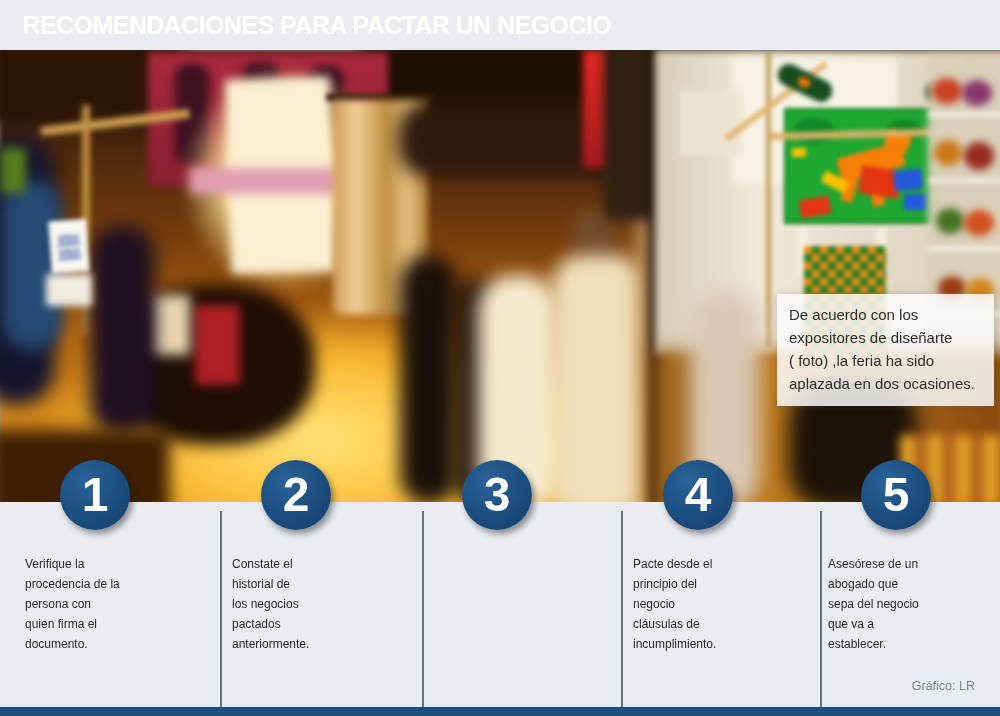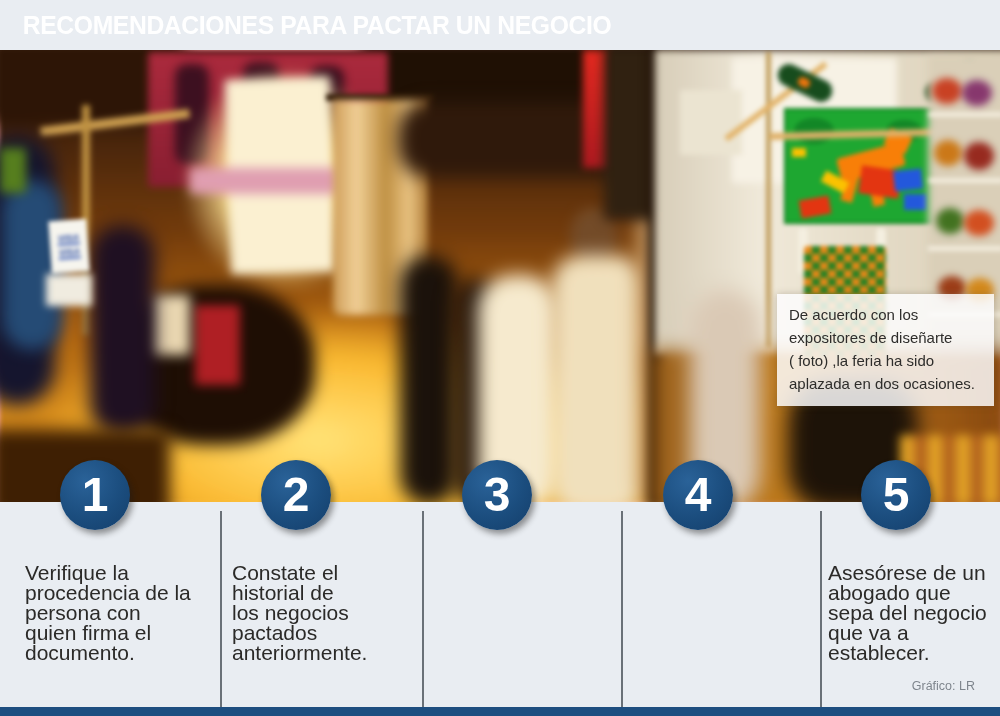--- a/index.html
+++ b/index.html
@@ -19,21 +19,21 @@
     background:linear-gradient(180deg,#1029445 0%, #143a60 0%, #1b4672 16%, #1e4e7e 34%, #1e4e7e 100%);
   }
   .header .title {
     margin:0; color:#ffffff; font-size:26px; font-weight:bold;
     line-height:50px; padding-left:24px; letter-spacing:-0.4px;
     transform:scaleX(0.95); transform-origin:left center; white-space:nowrap;
   }
   
   .photo {
     position:absolute; left:0; top:50px; width:1000px; height:452px;
-    overflow:hidden; background:#fca5a5;
+    overflow:hidden; background:#a3a3a3;
   }
   .scene { position:absolute; left:0; top:0; width:1000px; height:452px; filter:blur(2px) saturate(1.18); }
   .b { position:absolute; }
   .visa-card { display:flex; flex-direction:column; align-items:center; justify-content:center; gap:3px; }
   .visa-word { font-size:9px; font-weight:bold; font-style:italic; color:#1a3a8c; line-height:9px; letter-spacing:0; display:block; border-bottom:2px solid #2a4aa0; }
   .painting-shapes { position:absolute; inset:0; overflow:hidden; filter:blur(0.7px); }
   .checker {
     background-image:conic-gradient(#2f7d2e 90deg, #d98a2b 90deg 180deg, #2f7d2e 180deg 270deg, #d98a2b 270deg);
     background-size:16px 16px;
   }
@@ -47,21 +47,21 @@
   
   .circle {
     position:absolute; top:460px; width:70px; height:70px; border-radius:50%;
     background:radial-gradient(circle at 36% 30%, #2a6298 0%, #1b4d7e 55%, #143e6a 100%);
     color:#fff; font-size:48px; font-weight:bold; text-align:center; line-height:70px;
     box-shadow:3px 4px 6px rgba(25,25,25,0.45);
   }
   .divider { position:absolute; top:511px; width:2px; height:196px; background:#6a7178; }
   .step-text {
     position:absolute; top:542px; width:178px;
-    font-size:21px; line-height:20px; color:#2b2a28; white-space:pre-line;
+    font-size:12px; line-height:20px; color:#2b2a28; white-space:pre-line;
   }
   
   .credit { position:absolute; right:25px; top:679px; font-size:12.5px; color:#7e858d; }
   .bottom-bar { position:absolute; left:0; top:707px; width:1000px; height:9px; background:#1d4e80; }
 </style>
 </head>
 <body>
 
 <div class="page">
 
@@ -194,20 +194,25 @@
   <p class="step-text" style="left:25px;">Verifique la
 procedencia de la
 persona con
 quien firma el
 documento.</p>
   <p class="step-text" style="left:232px;">Constate el
 historial de
 los negocios
 pactados
 anteriormente.</p>
+  <p class="step-text" style="left:633px;">Pacte desde el
+principio del
+negocio
+cláusulas de
+incumplimiento.</p>
   <p class="step-text" style="left:828px;">Asesórese de un
 abogado que
 sepa del negocio
 que va a
 establecer.</p>
 
   <div class="credit">Gráfico: LR</div>
   <div class="bottom-bar"></div>
 </div>
 

